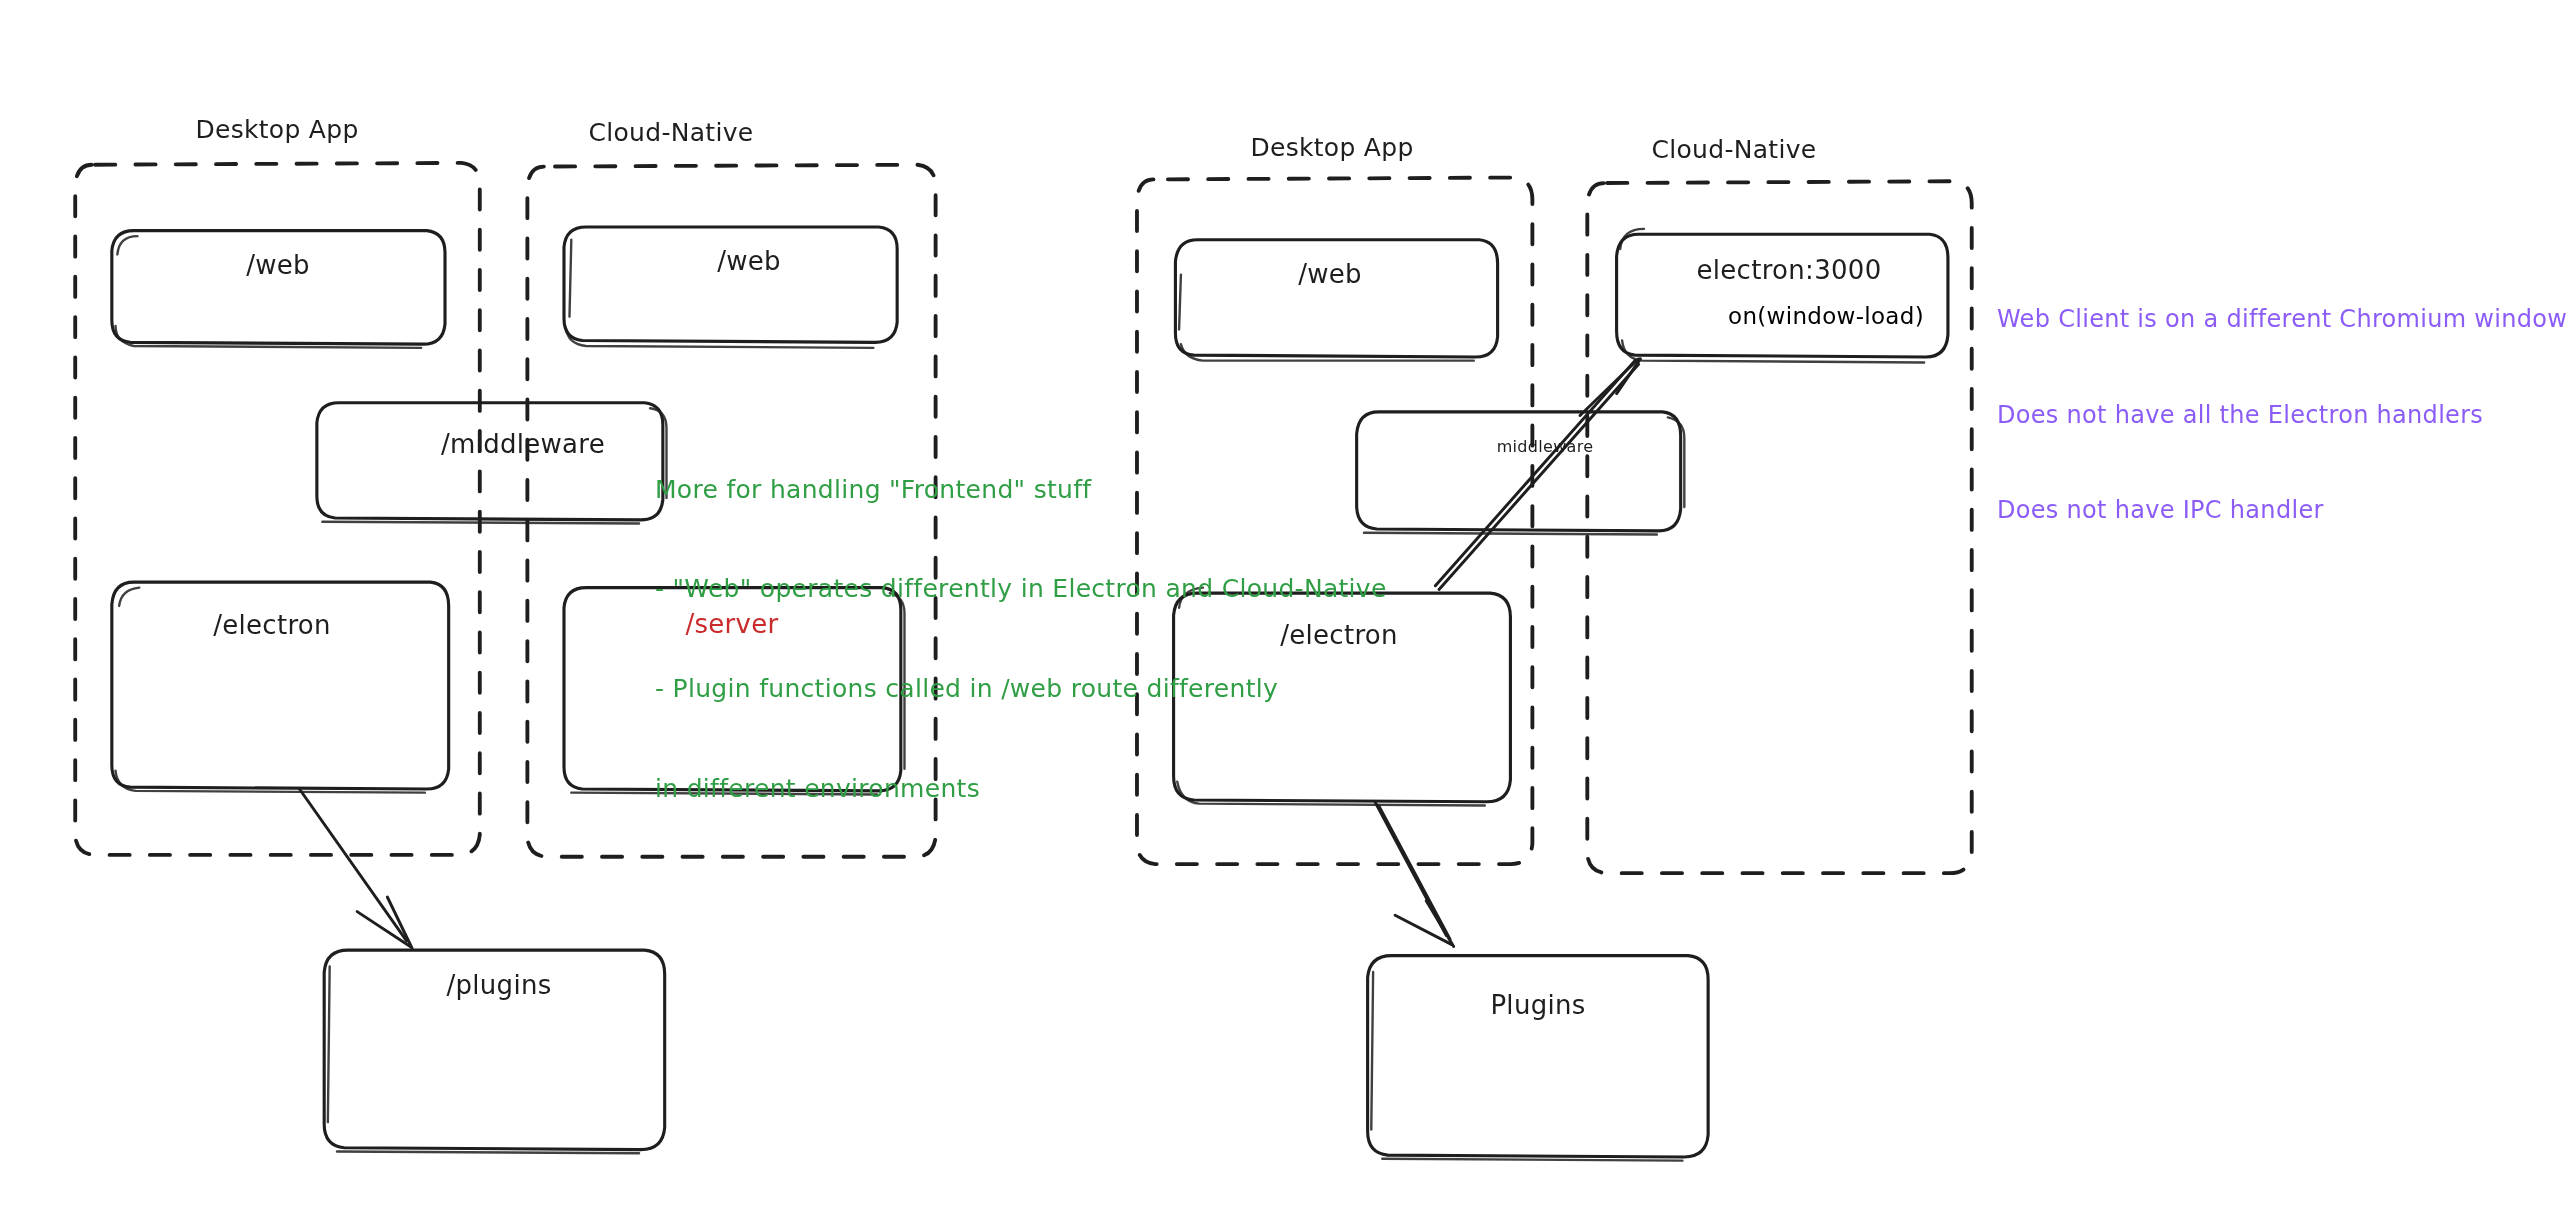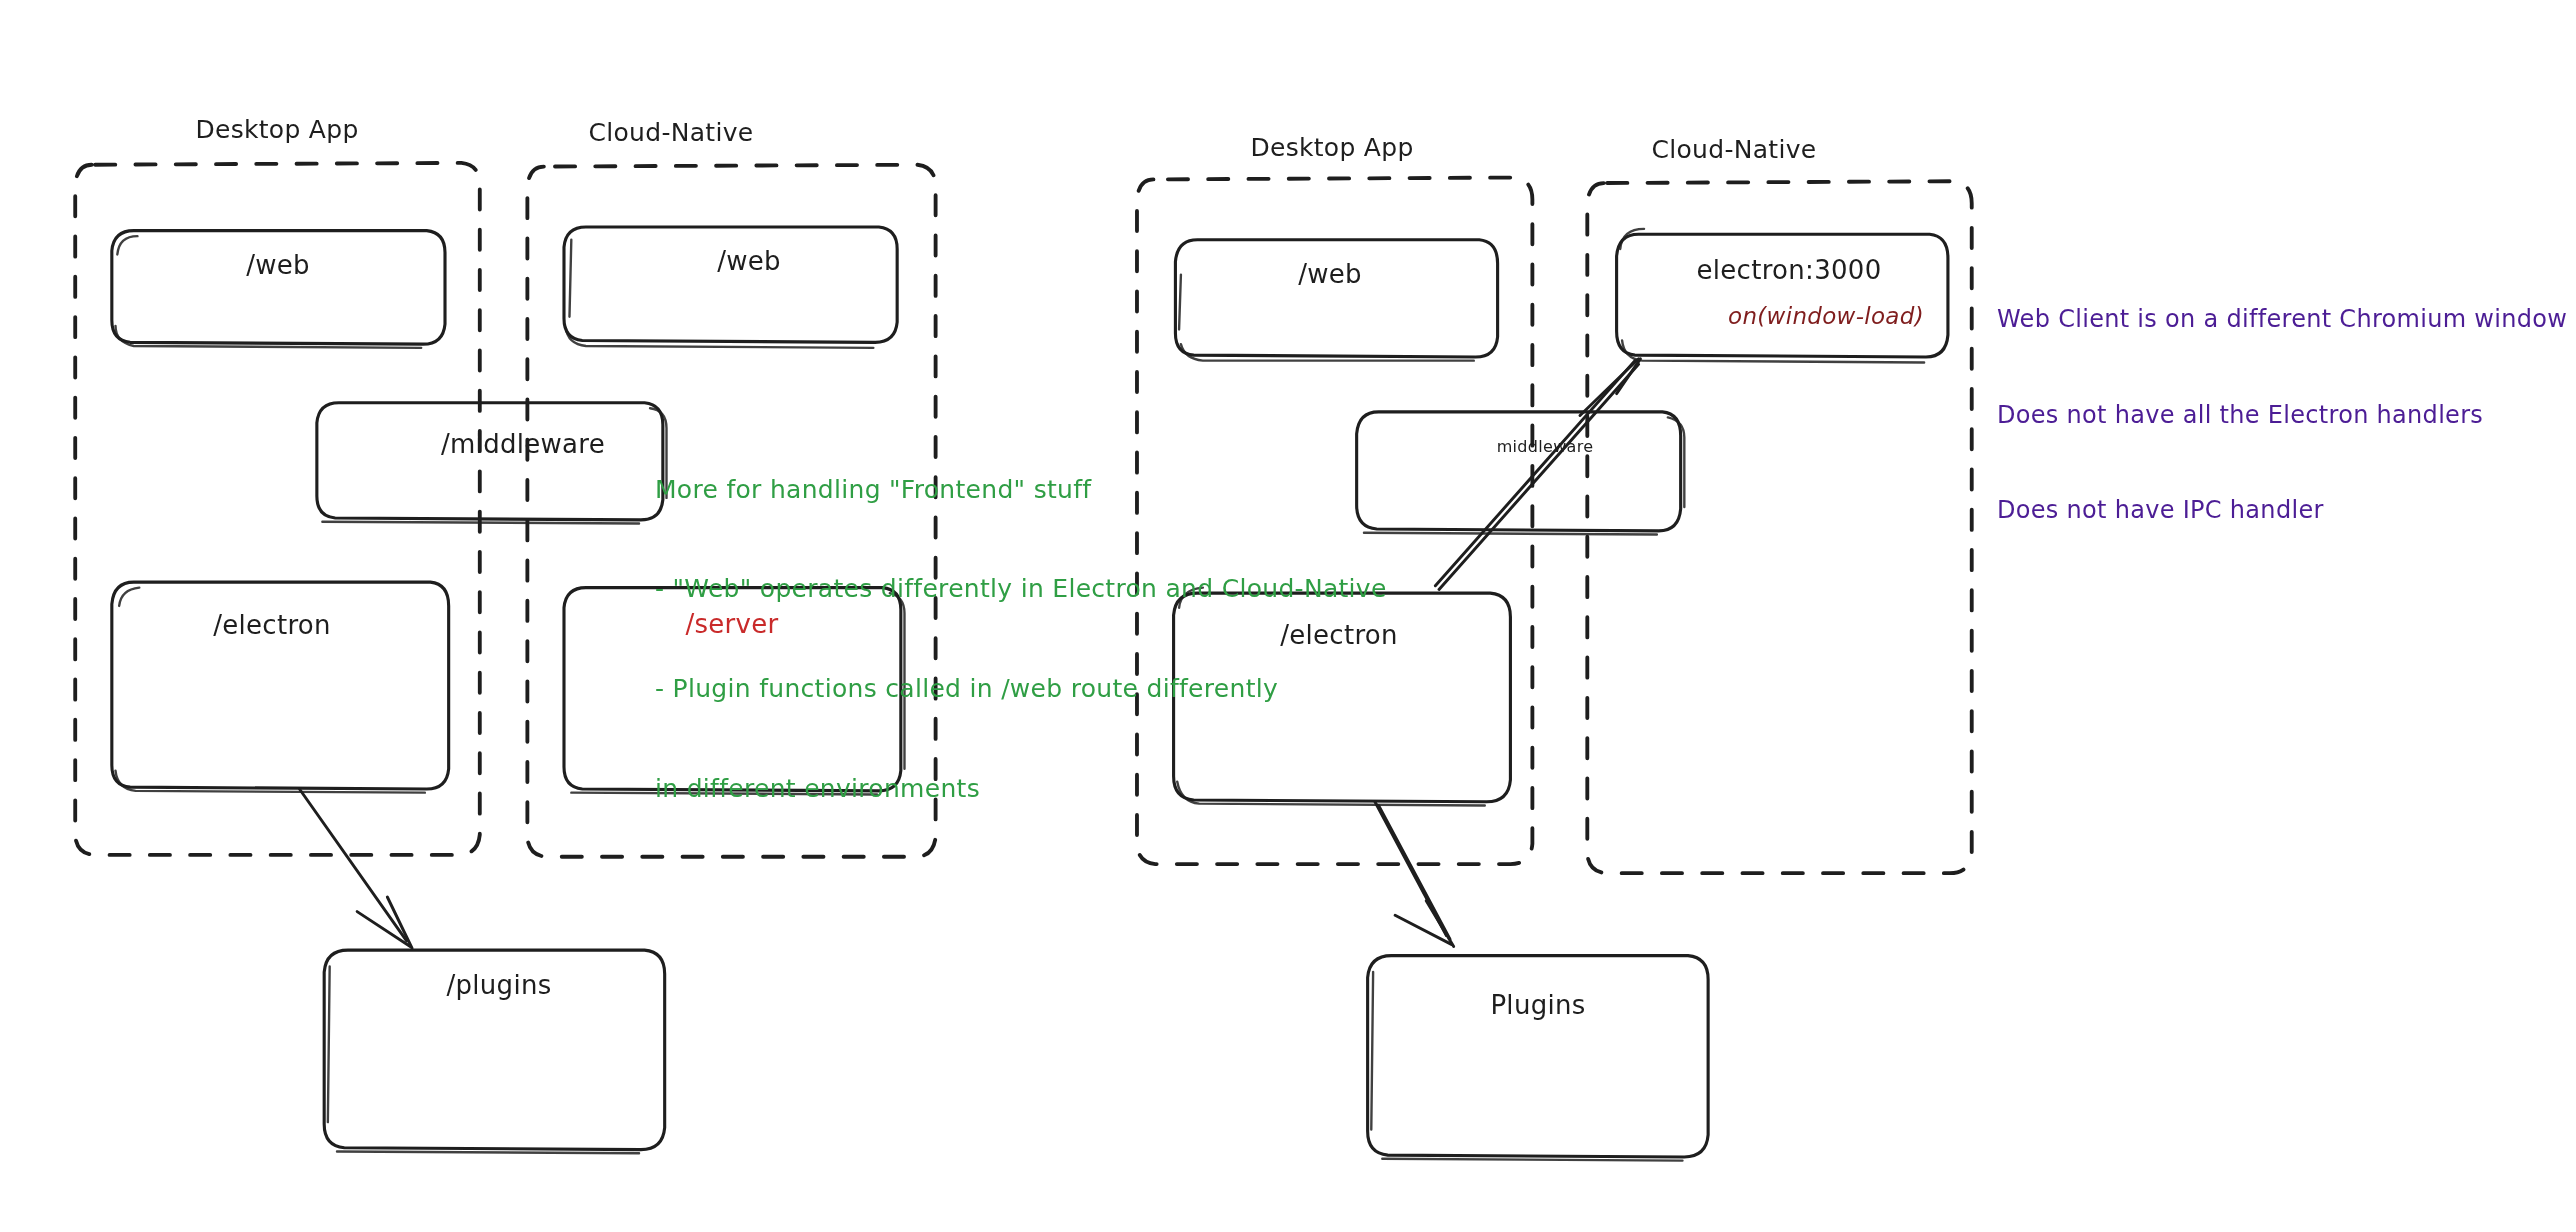--- a/index.html
+++ b/index.html
@@ -48,30 +48,29 @@
   .box-label.small {
     font-size: 16px;
     margin-left: 10px;
   }
   .note-green {
     color: #2f9e44;
     font-size: 25px;
     line-height: 1.33;
   }
   .note-red {
-    color: #4c1d95;
+    color: #8b5cf6;
     font-size: 24px;
     line-height: 1.33;
   }
   .sub-red {
-    color: #7f1d1d;
+    color: #000000;
     font-size: 23px;
     text-align: center;
     transform: translateX(-50%);
-    font-style: italic;
   }
   .red-text {
     color: #c92a2a;
   }
 </style>
 </head>
 <body>
 
 <div id="canvas">
 

